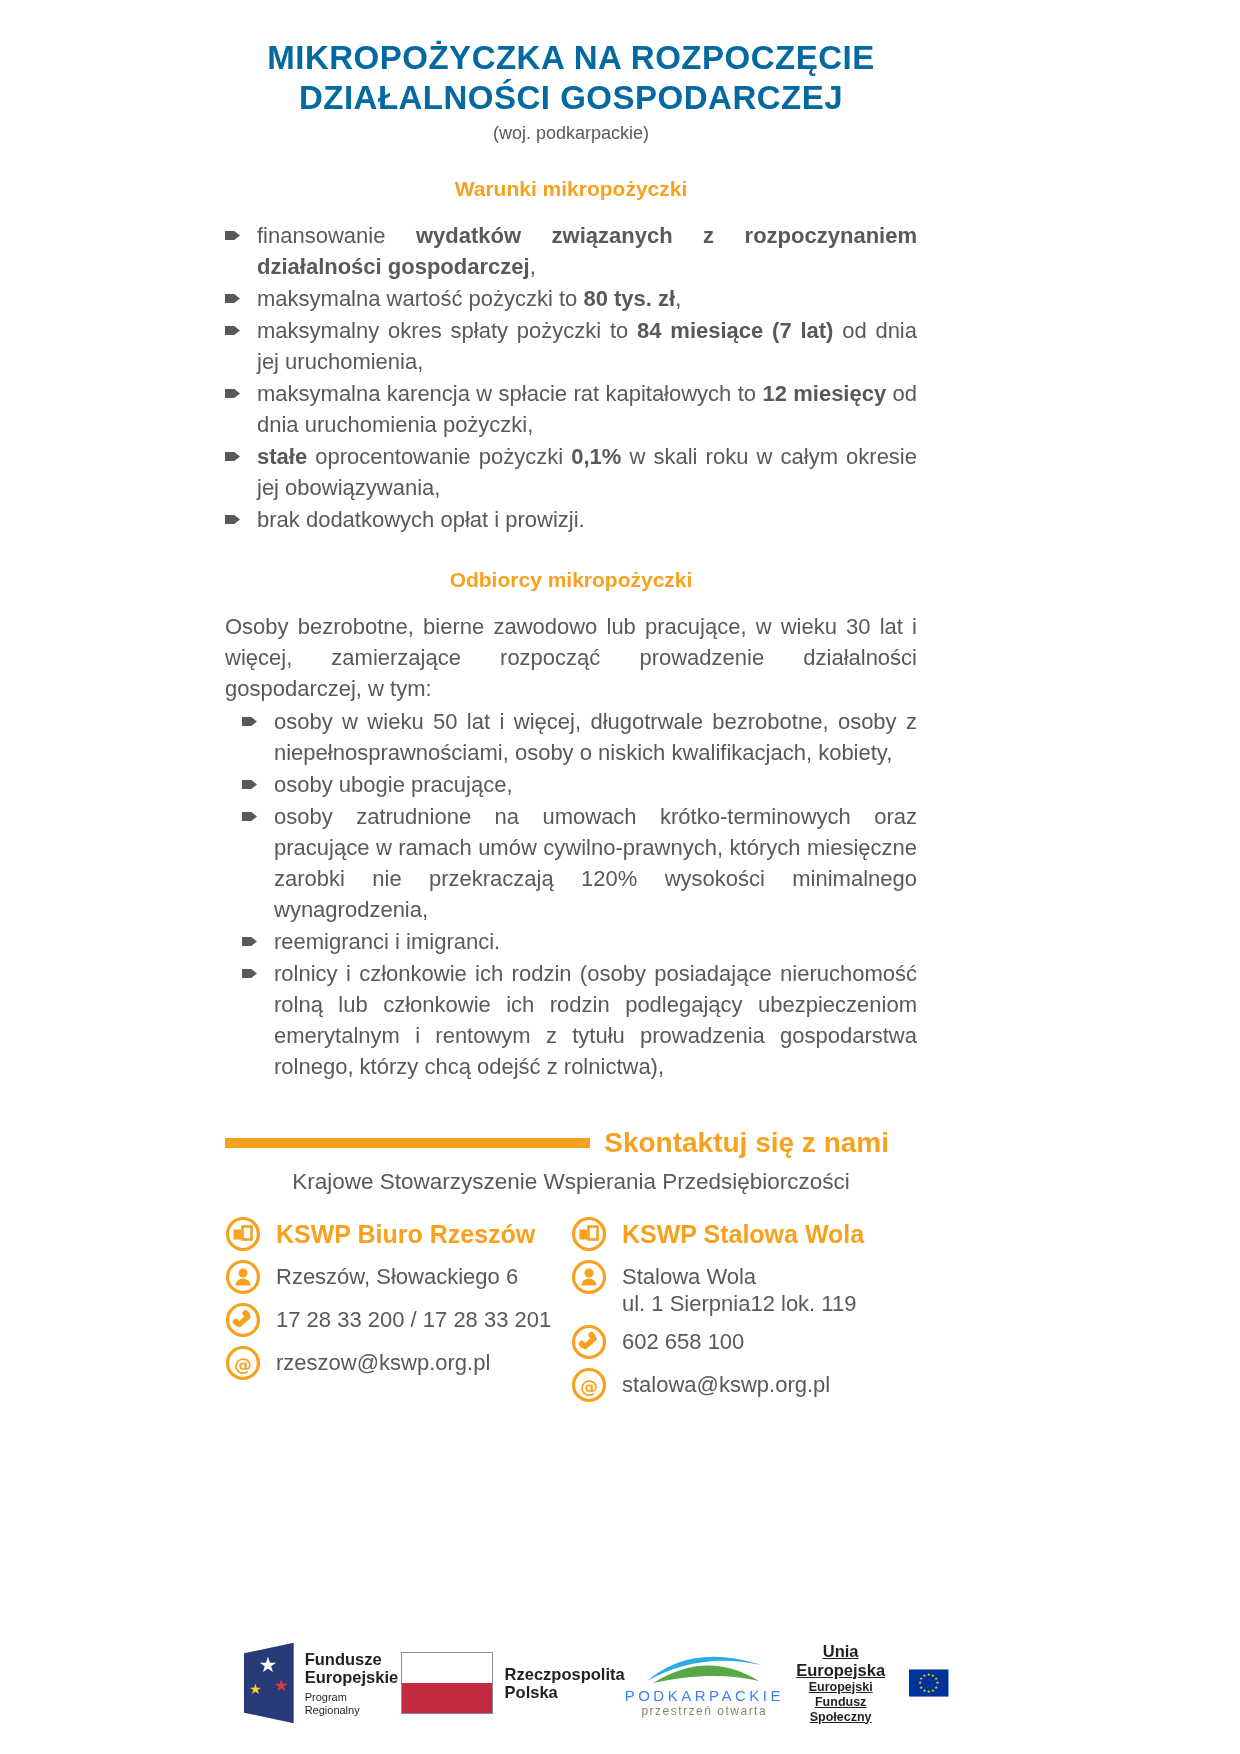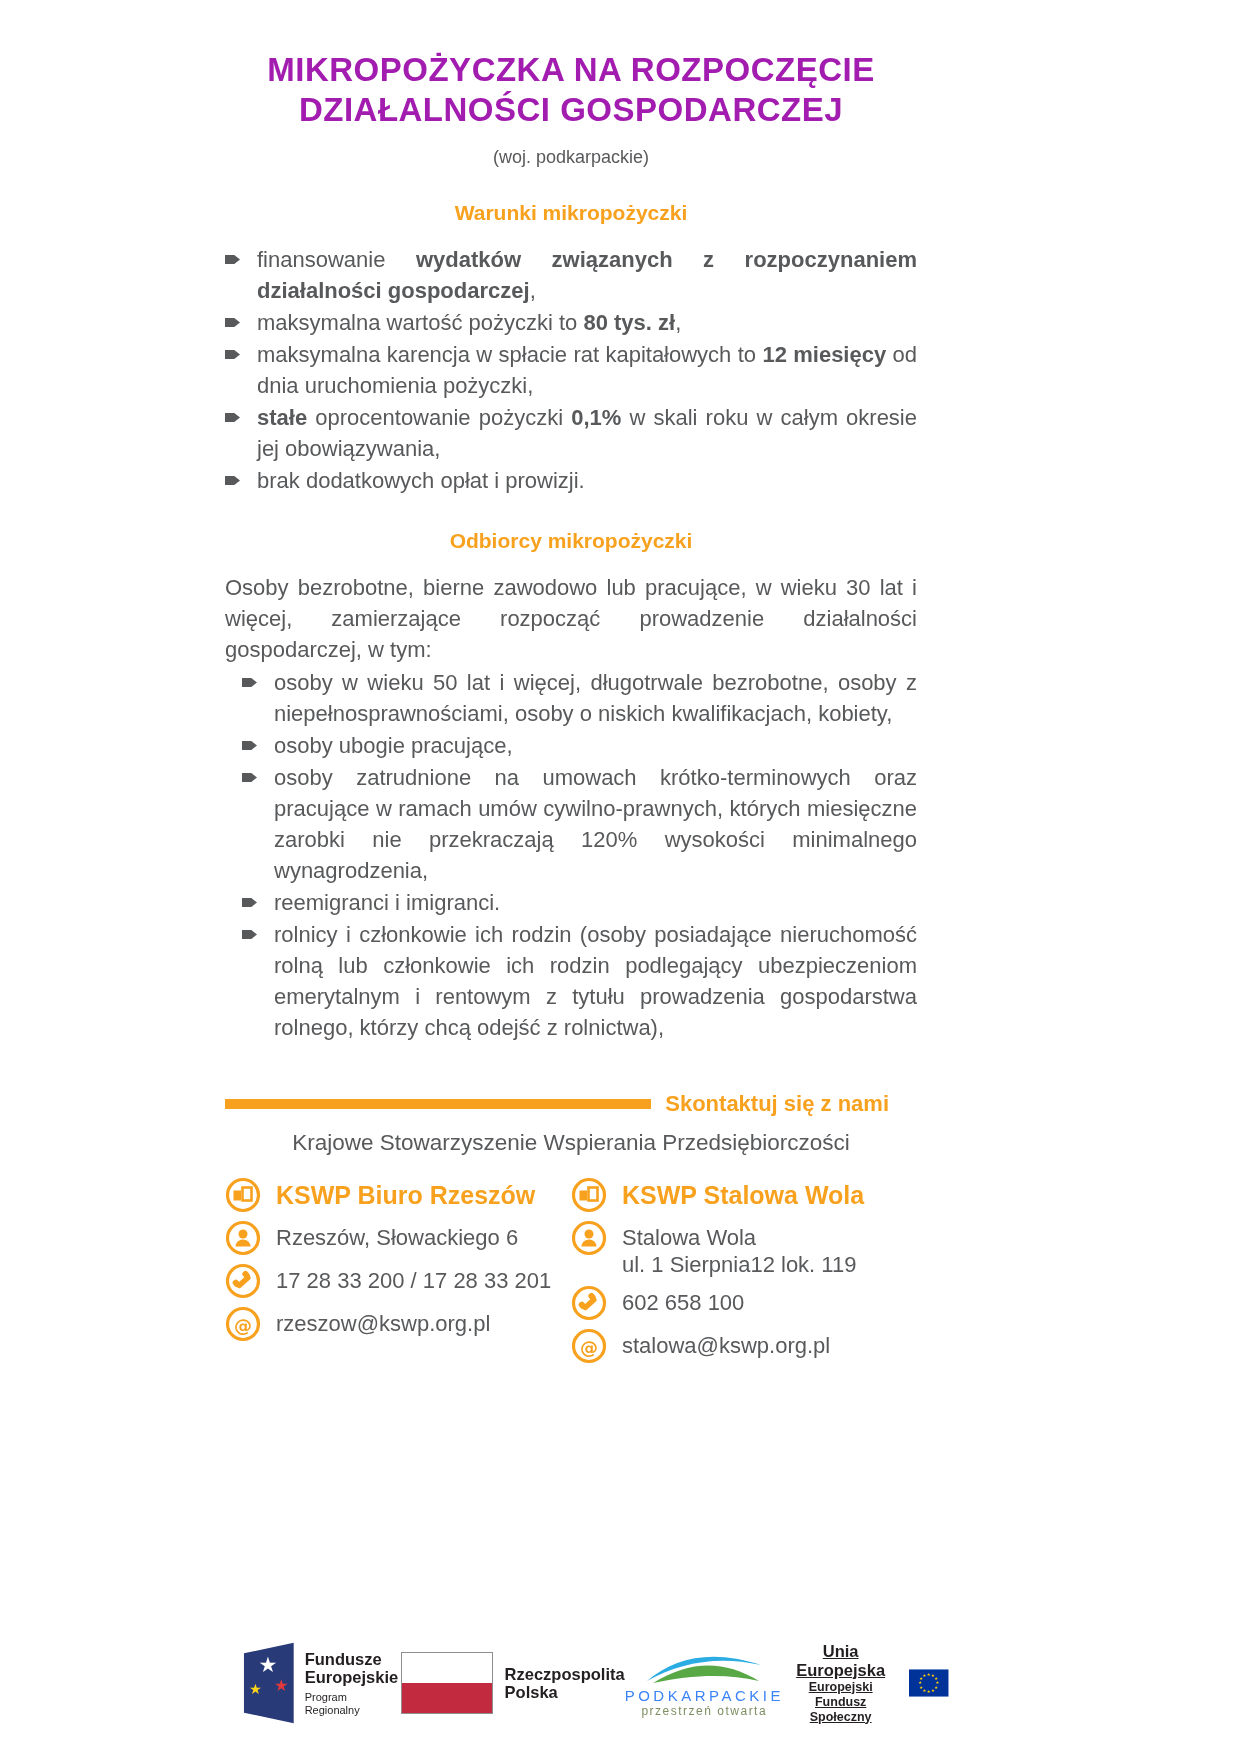--- a/index.html
+++ b/index.html
@@ -8,23 +8,23 @@
     width:1240px; height:1754px;
     margin:0 auto;
     background:#ffffff;
     font-family:"Liberation Sans", sans-serif;
     color:#58595B;
     overflow:hidden;
   }
   .content { margin-left:225px; width:692px; padding-top:34px; }
 
   .title {
-    margin:16px; text-align:center;
+    margin:4px; text-align:center;
     font-size:33px; line-height:40px; font-weight:700;
-    color:#a21caf; letter-spacing:0.5px;
+    color:#0369a1; letter-spacing:0.5px;
   }
   .subtitle { margin:4px 0 0; text-align:center; font-size:18px; line-height:22px; }
 
   .section-heading {
     margin:30px 0 16px; text-align:center;
     color:#F7A11E; font-weight:700; font-size:21px; line-height:30px;
   }
 
   .body-text { font-size:22px; line-height:31px; text-align:justify; }
 
@@ -37,21 +37,21 @@
   .bullet-text { margin:0; flex:1; }
   .b { font-weight:700; }
 
   .sub-list { margin-left:17px; }
   .intro { margin:0 0 2px; }
 
   
   .contact-bar-row { display:flex; align-items:center; margin-top:46px; }
   .contact-bar { height:10px; flex:1; background:#F7A11E; margin-right:14px; }
   .contact-heading {
-    color:#F7A11E; font-weight:700; font-size:22px; line-height:30px;
+    color:#F7A11E; font-weight:700; font-size:28px; line-height:30px;
     white-space:nowrap; padding-right:28px;
   }
   .org-name { margin:10px 0 0; text-align:center; font-size:22.5px; line-height:28px; }
 
   .offices { display:flex; margin-top:20px; }
   .office { width:346px; }
   .office-row { display:flex; align-items:flex-start; margin-bottom:7px; }
   .cicon { width:36px; height:36px; flex:0 0 36px; margin-right:15px; }
   .office-name { color:#F7A11E; font-weight:700; font-size:25px; line-height:36px; white-space:nowrap; }
   .office-text { font-size:22px; line-height:27px; padding-top:4px; }
@@ -95,20 +95,24 @@
       <div class="bullet-item">
         <span class="bullet-marker"></span>
         <p class="bullet-text"><span>finansowanie </span><span class="b">wydatków związanych z rozpoczynaniem działalności gospodarczej</span><span>,</span></p>
       </div>
       <div class="bullet-item">
         <span class="bullet-marker"></span>
         <p class="bullet-text"><span>maksymalna wartość pożyczki to </span><span class="b">80 tys. zł</span><span>,</span></p>
       </div>
       <div class="bullet-item">
         <span class="bullet-marker"></span>
+        <p class="bullet-text"><span>maksymalny okres spłaty pożyczki to </span><span class="b">84 miesiące (7 lat)</span><span> od dnia jej uruchomienia,</span></p>
+      </div>
+      <div class="bullet-item">
+        <span class="bullet-marker"></span>
         <p class="bullet-text"><span>maksymalna karencja w spłacie rat kapitałowych to </span><span class="b">12 miesięcy</span><span> od dnia uruchomienia pożyczki,</span></p>
       </div>
       <div class="bullet-item">
         <span class="bullet-marker"></span>
         <p class="bullet-text"><span class="b">stałe</span><span> oprocentowanie pożyczki </span><span class="b">0,1%</span><span> w skali roku w całym okresie jej obowiązywania,</span></p>
       </div>
       <div class="bullet-item">
         <span class="bullet-marker"></span>
         <p class="bullet-text"><span>brak dodatkowych opłat i prowizji.</span></p>
       </div>

